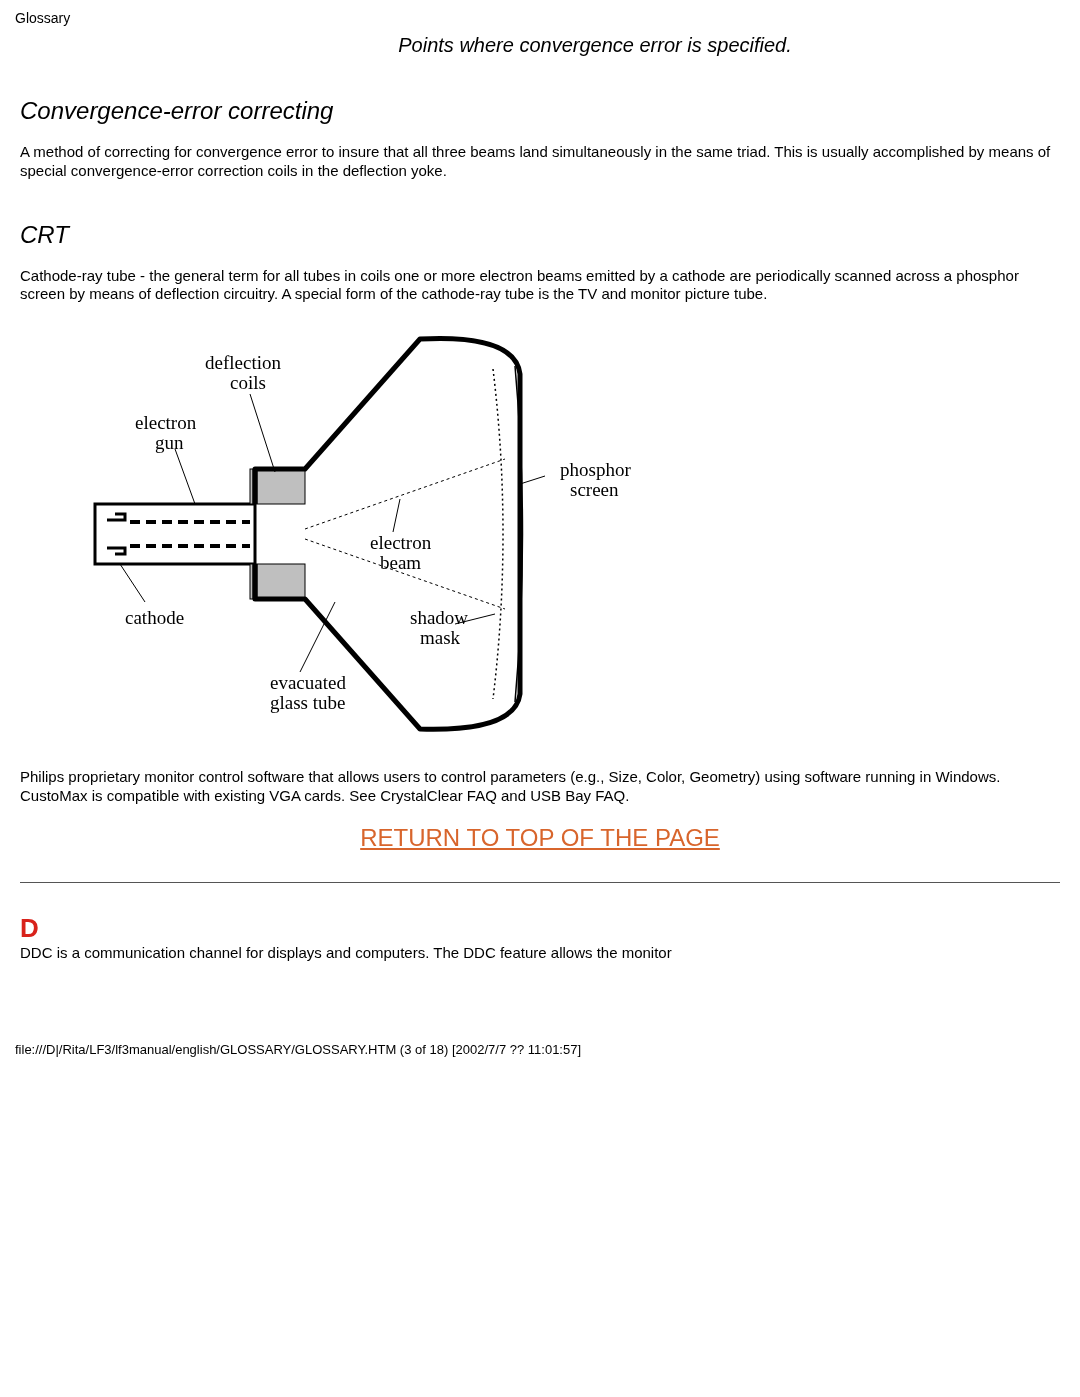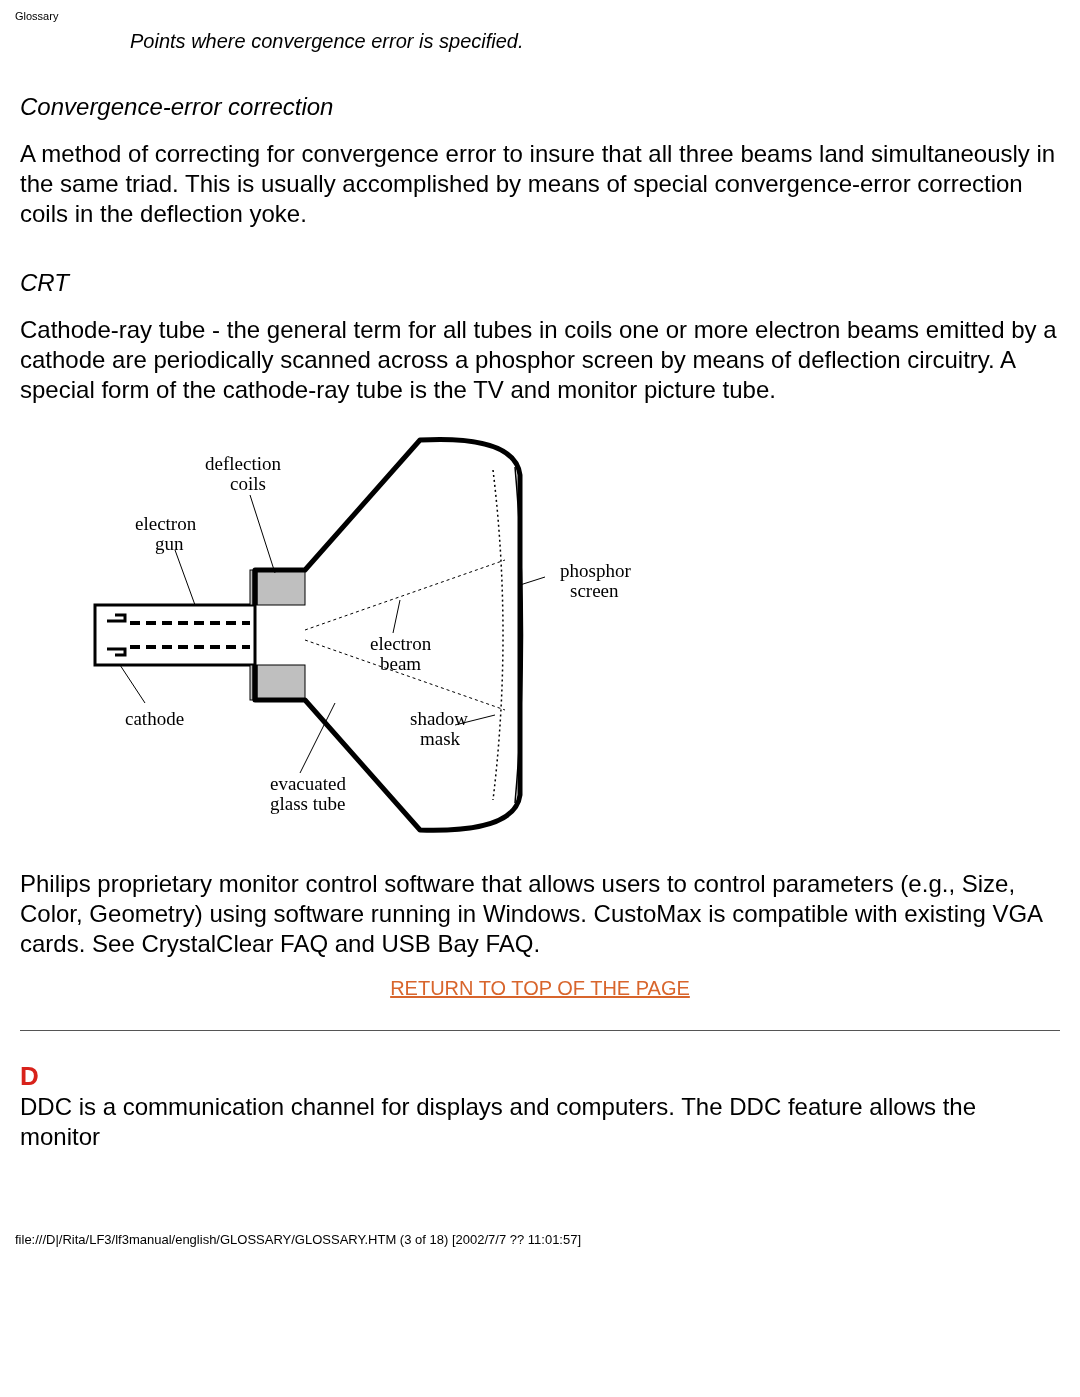--- a/index.html
+++ b/index.html
@@ -7,53 +7,54 @@
     margin: 0;
     padding: 0;
     background: #fff;
     color: #000;
     width: 1080px;
   }
   .page {
     padding: 0 20px 30px 20px;
   }
   .header-small {
-    font-size: 11px;
+    font-size: 14px;
     margin: 10px 0 0 15px;
   }
   .caption {
     font-style: italic;
     font-size: 20px;
     margin: 8px 0 40px 110px;
+    text-align: center;
   }
   .term {
     font-style: italic;
     font-size: 24px;
     margin: 40px 0 18px 0;
   }
   .def {
-    font-size: 24px;
+    font-size: 15px;
     line-height: 1.25;
     margin: 0 0 10px 0;
   }
   .diagram-wrap {
     margin: 20px 0 20px 55px;
   }
   .diagram-label {
     font-family: "Times New Roman", serif;
     font-size: 19px;
   }
   .return-link {
     text-align: center;
     margin: 18px 0 30px 0;
   }
   .return-link a {
     color: #d8652c;
     text-decoration: underline;
-    font-size: 20px;
+    font-size: 24px;
   }
   hr {
     border: none;
     border-top: 1px solid #555;
     margin: 30px 0 30px 0;
   }
   .letter {
     color: #d8221b;
     font-weight: bold;
     font-size: 26px;
@@ -66,21 +67,21 @@
 </style>
 </head>
 <body>
 
 <div class="header-small">Glossary</div>
 
 <div class="page">
 
   <div class="caption">Points where convergence error is specified.</div>
 
-  <div class="term">Convergence-error correction</div>
+  <div class="term">Convergence-error correcting</div>
   <p class="def">A method of correcting for convergence error to insure that all three beams land simultaneously in the same triad. This is usually accomplished by means of special convergence-error correction coils in the deflection yoke.</p>
 
   <div class="term">CRT</div>
   <p class="def">Cathode-ray tube - the general term for all tubes in coils one or more electron beams emitted by a cathode are periodically scanned across a phosphor screen by means of deflection circuitry. A special form of the cathode-ray tube is the TV and monitor picture tube.</p>
 
   <div class="diagram-wrap">
     <svg width="590" height="420" viewBox="0 0 590 420">
 
       <rect x="20" y="180" width="160" height="60" fill="#fff" stroke="#000" stroke-width="3"></rect>
 

